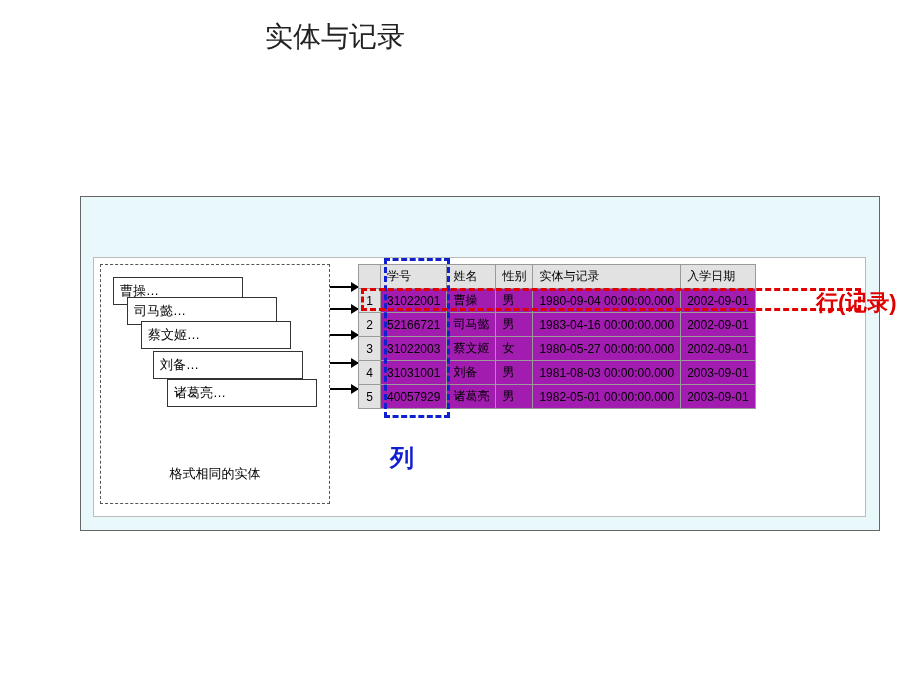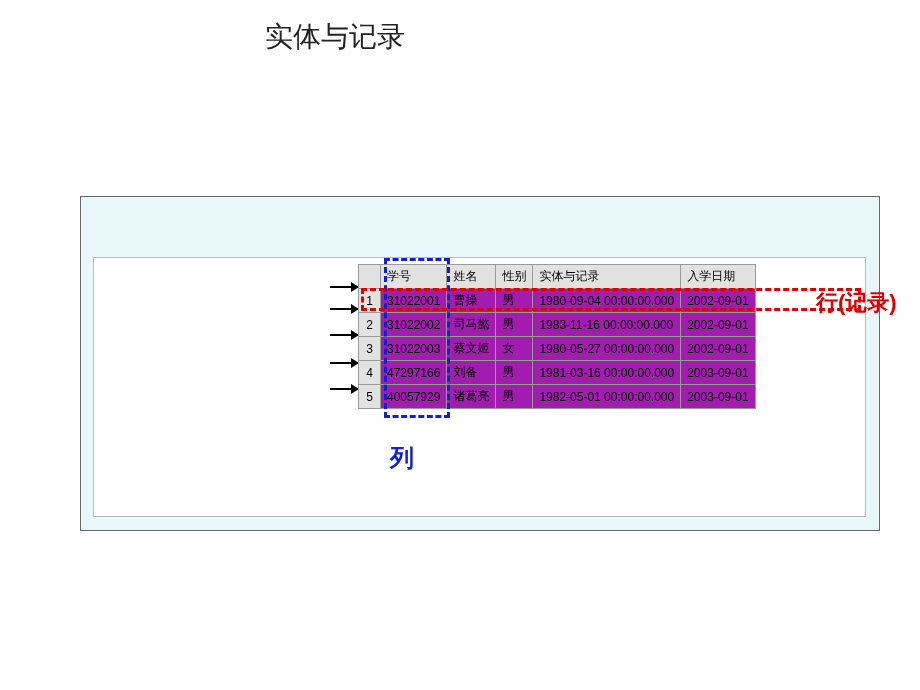--- a/index.html
+++ b/index.html
@@ -161,20 +161,28 @@
     }
   </style>
 </head>
 <body>
 
 <div class="title">实体与记录</div>
 
 <div class="outer-panel">
   <div class="inner-panel">
 
+    <div class="entity-group">
+      <div class="entity-card ec1">曹操…</div>
+      <div class="entity-card ec2">司马懿…</div>
+      <div class="entity-card ec3">蔡文姬…</div>
+      <div class="entity-card ec4">刘备…</div>
+      <div class="entity-card ec5">诸葛亮…</div>
+      <div class="entity-caption">格式相同的实体</div>
+    </div>
 
     <div class="arrows">
       <div class="arrow a1"></div>
       <div class="arrow a2"></div>
       <div class="arrow a3"></div>
       <div class="arrow a4"></div>
       <div class="arrow a5"></div>
     </div>
 
     <table class="dbtable">
@@ -192,40 +200,40 @@
         <tr>
           <td class="rownum">1</td>
           <td>31022001</td>
           <td>曹操</td>
           <td>男</td>
           <td>1980-09-04 00:00:00.000</td>
           <td>2002-09-01</td>
         </tr>
         <tr>
           <td class="rownum">2</td>
-          <td>31022002</td>
+          <td>52166721</td>
           <td>司马懿</td>
           <td>男</td>
-          <td>1983-11-16 00:00:00.000</td>
+          <td>1983-04-16 00:00:00.000</td>
           <td>2002-09-01</td>
         </tr>
         <tr>
           <td class="rownum">3</td>
           <td>31022003</td>
           <td>蔡文姬</td>
           <td>女</td>
           <td>1980-05-27 00:00:00.000</td>
           <td>2002-09-01</td>
         </tr>
         <tr>
           <td class="rownum">4</td>
-          <td>47297166</td>
+          <td>31031001</td>
           <td>刘备</td>
           <td>男</td>
-          <td>1981-03-16 00:00:00.000</td>
+          <td>1981-08-03 00:00:00.000</td>
           <td>2003-09-01</td>
         </tr>
         <tr>
           <td class="rownum">5</td>
           <td>40057929</td>
           <td>诸葛亮</td>
           <td>男</td>
           <td>1982-05-01 00:00:00.000</td>
           <td>2003-09-01</td>
         </tr>

